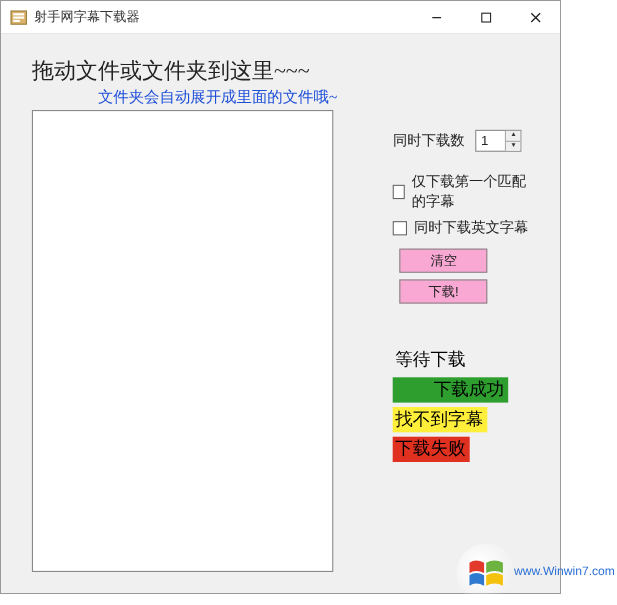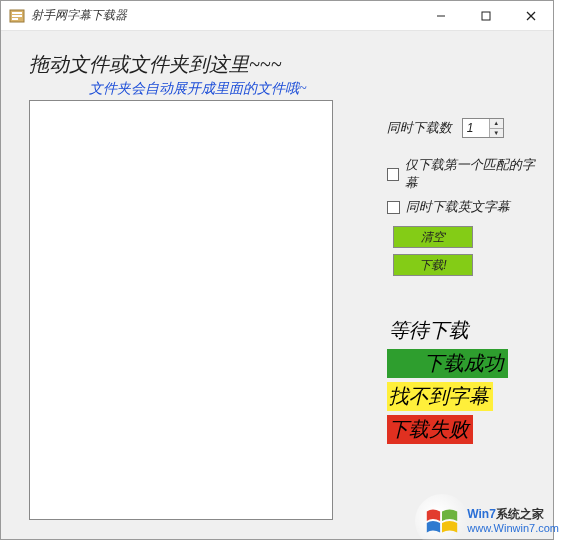--- a/index.html
+++ b/index.html
@@ -6,26 +6,25 @@
   body {
     margin: 0;
     font-family: "Microsoft YaHei", "SimSun", Arial, sans-serif;
     background: #fff;
     width: 561px;
     height: 550px;
     position: relative;
     overflow: hidden;
   }
   .window {
-    width: 554px;
+    width: 510px;
     height: 540px;
     border: 1px solid #999;
     background: #fff;
     position: relative;
-    font-style: italic;
   }
   .titlebar {
     height: 30px;
     background: #fff;
     border-bottom: 1px solid #e5e5e5;
     display: flex;
     align-items: center;
     padding-left: 8px;
     font-size: 12px;
     color: #333;
@@ -120,30 +119,30 @@
   }
   .chk {
     width: 13px; height: 13px;
     border: 1px solid #666;
     background: #fff;
     margin-right: 6px;
   }
   .btn {
     width: 80px; height: 22px;
     border: 1px solid #888;
-    background: #84cc16;
+    background: #f9a8d4;
     font-size: 12px;
     display: flex; align-items: center; justify-content: center;
     margin-top: 10px;
     margin-left: 6px;
   }
   .btn + .btn { margin-top: 6px; }
   .legend {
     margin-top: 40px;
-    font-size: 20px;
+    font-size: 16px;
   }
   .legend-item {
     display: inline-block;
     padding: 1px 4px 1px 2px;
     margin-bottom: 4px;
   }
   .leg-wait   { background: transparent; color: #000; }
   .leg-success{ background: #2e9e2e; color: #000; padding-left: 37px; }
   .leg-notfound{ background: #ffef3a; color: #000; }
   .leg-fail   { background: #e03020; color: #000; }
@@ -252,18 +251,15 @@
 <div class="watermark">
   <div class="wm-logo">
     <svg viewBox="0 0 40 40">
       <path d="M4 10 Q10 6 18 10 L18 20 Q10 16 4 20 Z" fill="#e23b2e"></path>
       <path d="M20 10 Q28 6 36 10 L36 20 Q28 16 20 20 Z" fill="#6db33f"></path>
       <path d="M4 22 Q10 18 18 22 L18 32 Q10 28 4 32 Z" fill="#2f7ad0"></path>
       <path d="M20 22 Q28 18 36 22 L36 32 Q28 28 20 32 Z" fill="#f4c20d"></path>
     </svg>
   </div>
   <div class="wm-text">
-    <div class="t1">
-      <span class="w7">Win7</span><span>系统之家</span>
-    </div>
     <div class="t2">www.Winwin7.com</div>
   </div>
 </div>
 
 </body></html>

